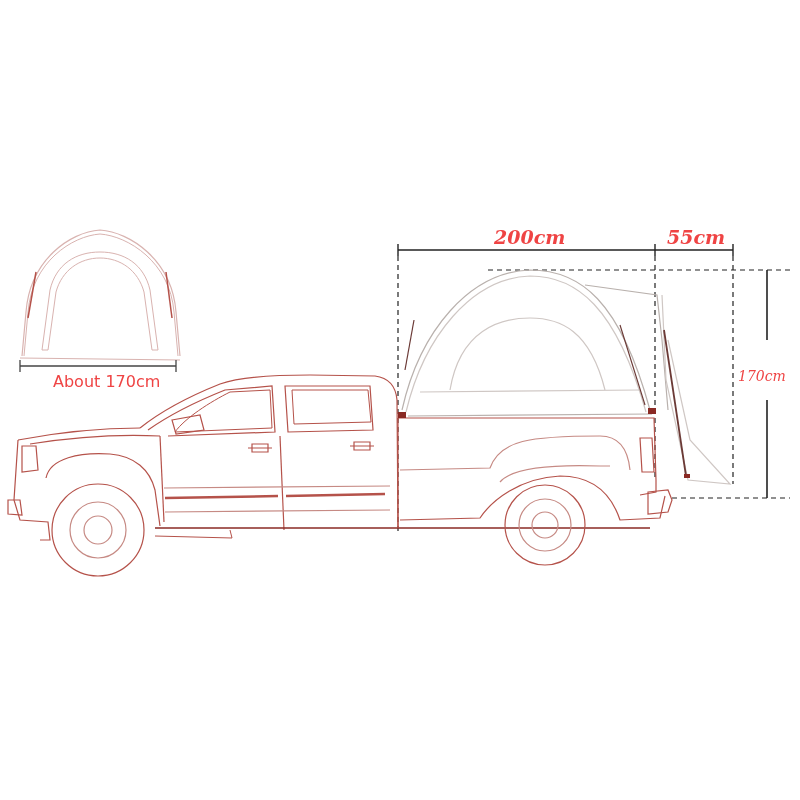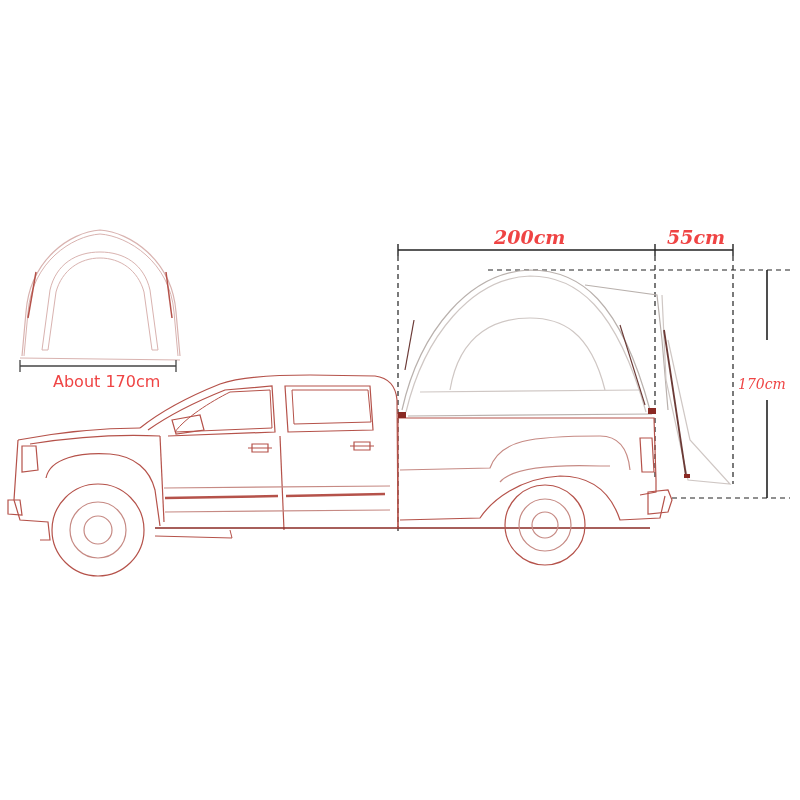--- a/index.html
+++ b/index.html
@@ -2,21 +2,21 @@
 <html><head>
   <meta charset="utf-8">
   <style>
     html, body { margin: 0; padding: 0; background: #ffffff; }
     body { width: 800px; height: 800px; position: relative; overflow: hidden; font-family: "Liberation Serif", serif; }
     .canvas { position: absolute; left: 0; top: 0; width: 800px; height: 800px; }
     .label { position: absolute; color: #ef4444; white-space: nowrap; }
     .dim-italic { font-family: "DejaVu Serif", "Liberation Serif", serif; font-style: italic; font-weight: bold; }
     .lbl-200 { left: 494px; top: 226px; font-size: 19px; }
     .lbl-55 { left: 667px; top: 226px; font-size: 19px; }
-    .lbl-170v { left: 738px; top: 376px; font-size: 14px; font-weight: normal; }
+    .lbl-170v { left: 738px; top: 368px; font-size: 14px; font-weight: normal; }
     .lbl-about { left: 36px; top: 372px; font-family: "DejaVu Sans", "Liberation Sans", sans-serif; font-size: 16px; margin-left: 17px; }
   </style>
 </head>
 <body>
 
 <div class="canvas">
   <svg width="800" height="800" viewBox="0 0 800 800">
 
     <g fill="none">
       <path d="M22 356 L26 312 C30 260 70 232 100 230 C130 232 172 260 176 312 L180 356" stroke="#d9b3b0" stroke-width="1.2"></path>

